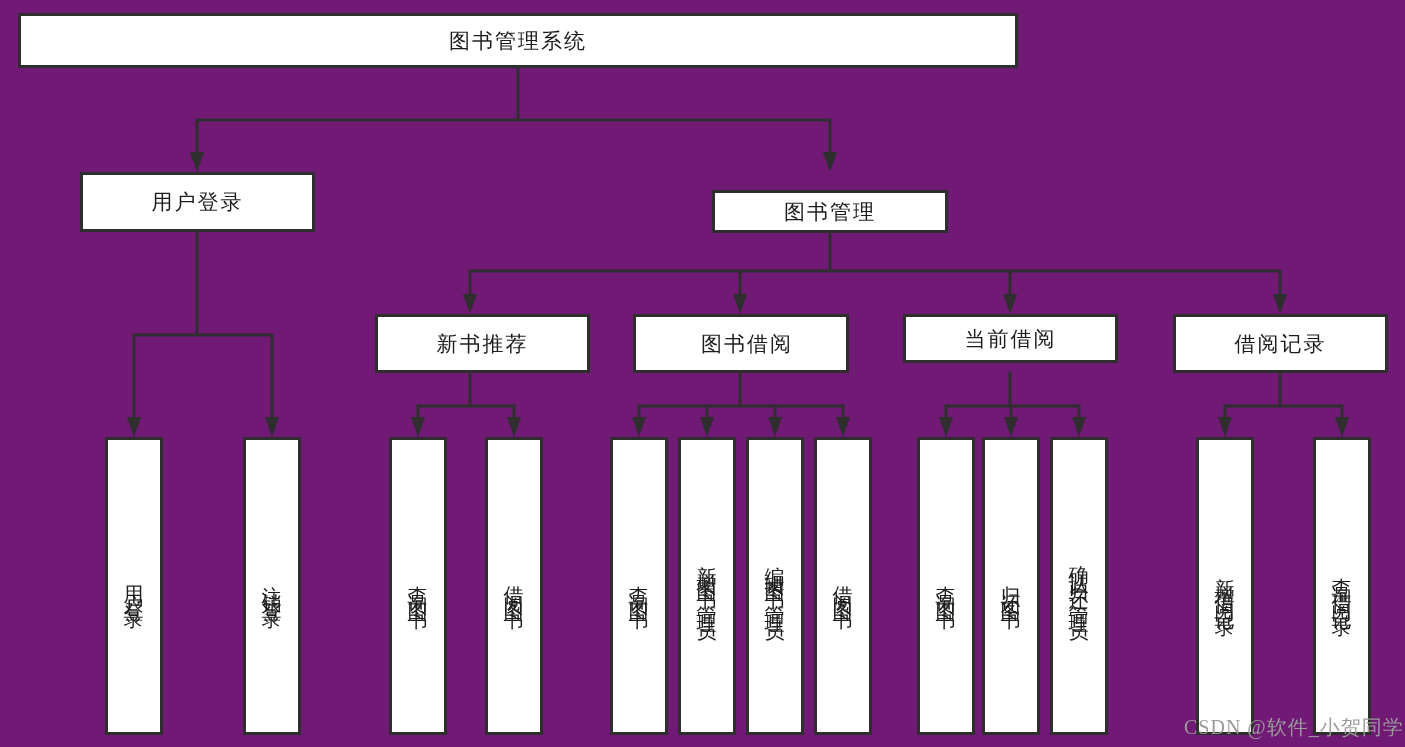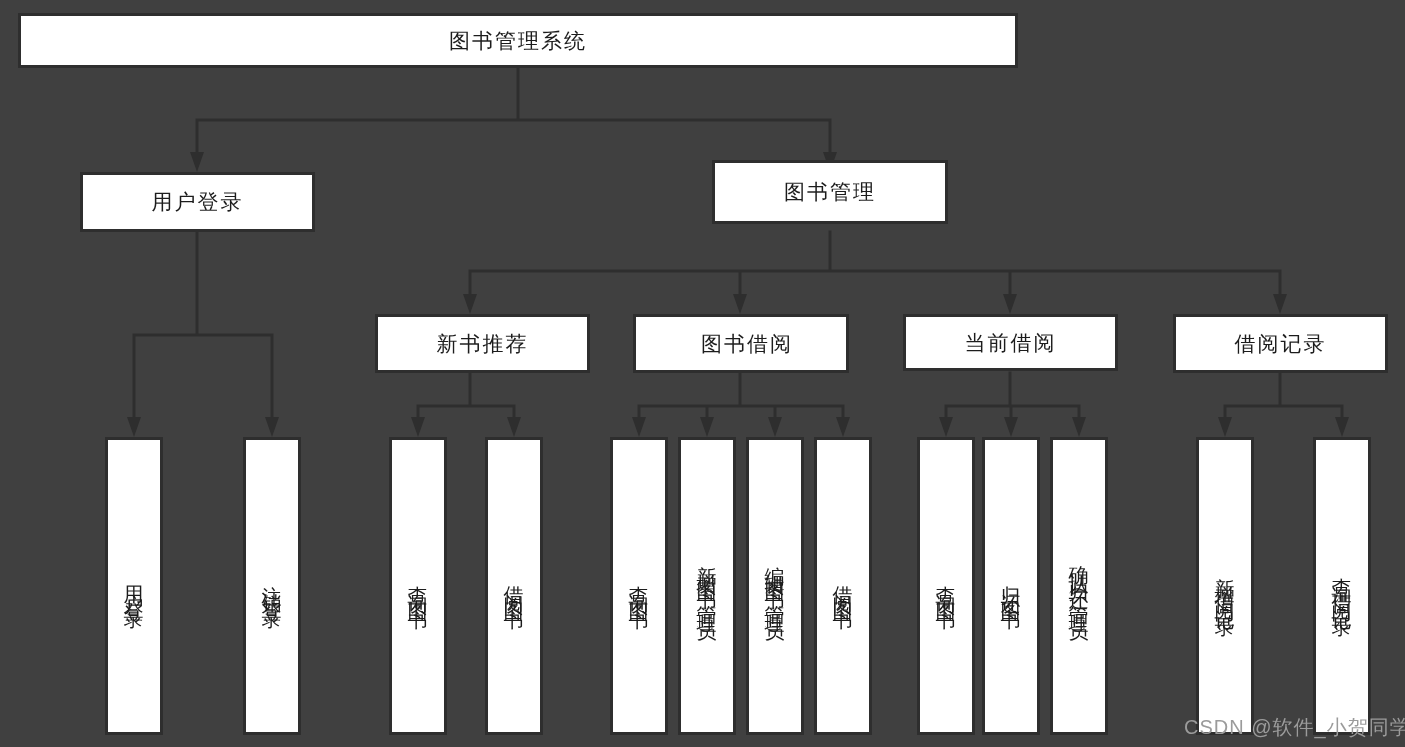--- a/index.html
+++ b/index.html
@@ -4,23 +4,23 @@
 <style>
   html, body {
     margin: 0;
     padding: 0;
     background: #ffffff;
   }
   #stage {
     position: relative;
     width: 1405px;
     height: 747px;
-    background: #404040;
+    background: #701a75;
     overflow: hidden;
-    font-family: Liberation Sans, sans-serif;
+    font-family: Liberation Serif, serif;
   }
   #connectors {
     position: absolute;
     left: 0;
     top: 0;
     z-index: 1;
   }
   .node {
     position: absolute;
     z-index: 2;
@@ -39,24 +39,24 @@
     writing-mode: vertical-lr;
     text-orientation: mixed;
     font-size: 20px;
     letter-spacing: 8px;
     white-space: normal;
     line-height: 1;
   }
   
   .n-root   { left: 18px;   top: 13px;  width: 1000px; height: 55px; }
   .n-login  { left: 80px;   top: 172px; width: 235px;  height: 60px; }
-  .n-mgmt   { left: 712px;  top: 160px; width: 236px;  height: 64px; }
+  .n-mgmt   { left: 712px;  top: 190px; width: 236px;  height: 43px; }
   .n-rec    { left: 363px;  top: 314px; width: 215px;  height: 59px; margin-left: 12px; }
   .n-borrow { left: 633px;  top: 314px; width: 216px;  height: 59px; padding-left: 12px; }
-  .n-cur    { left: 903px;  top: 314px; width: 215px;  height: 57px; }
+  .n-cur    { left: 903px;  top: 314px; width: 215px;  height: 49px; }
   .n-hist   { left: 1173px; top: 314px; width: 215px;  height: 59px; }
   .leaf     { top: 437px; width: 58px; height: 298px; }
   .l1  { left: 105px;  }
   .l2  { left: 243px;  }
   .l3  { left: 389px;  }
   .l4  { left: 485px;  }
   .l5  { left: 610px;  }
   .l6  { left: 678px;  }
   .l7  { left: 746px;  }
   .l8  { left: 814px;  }

